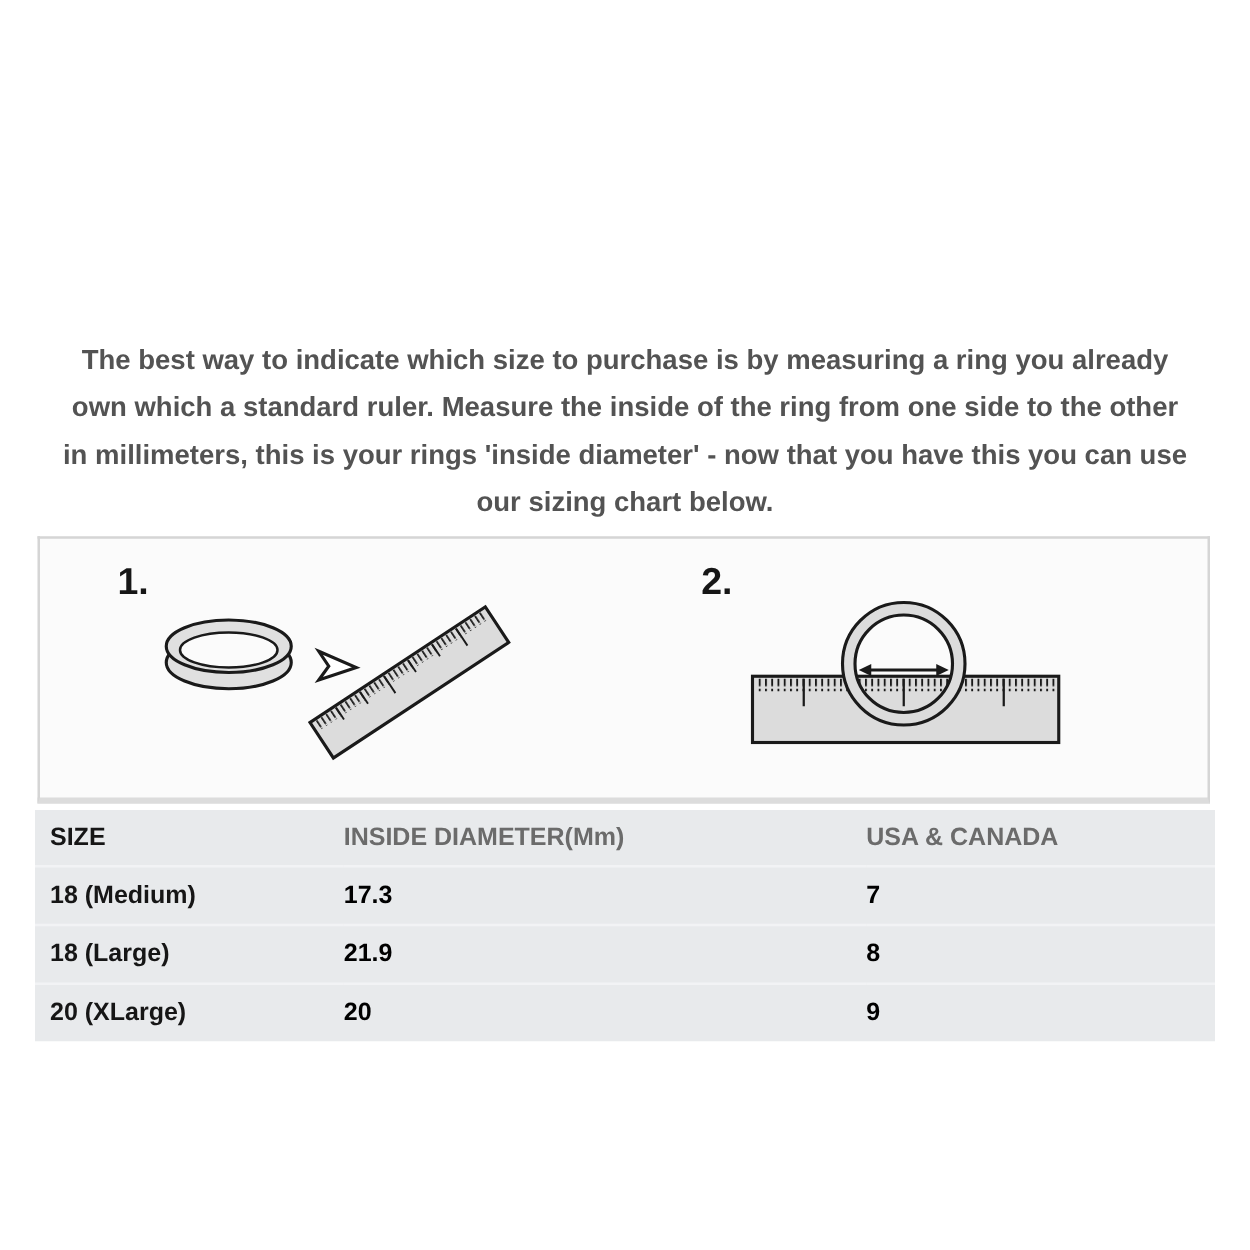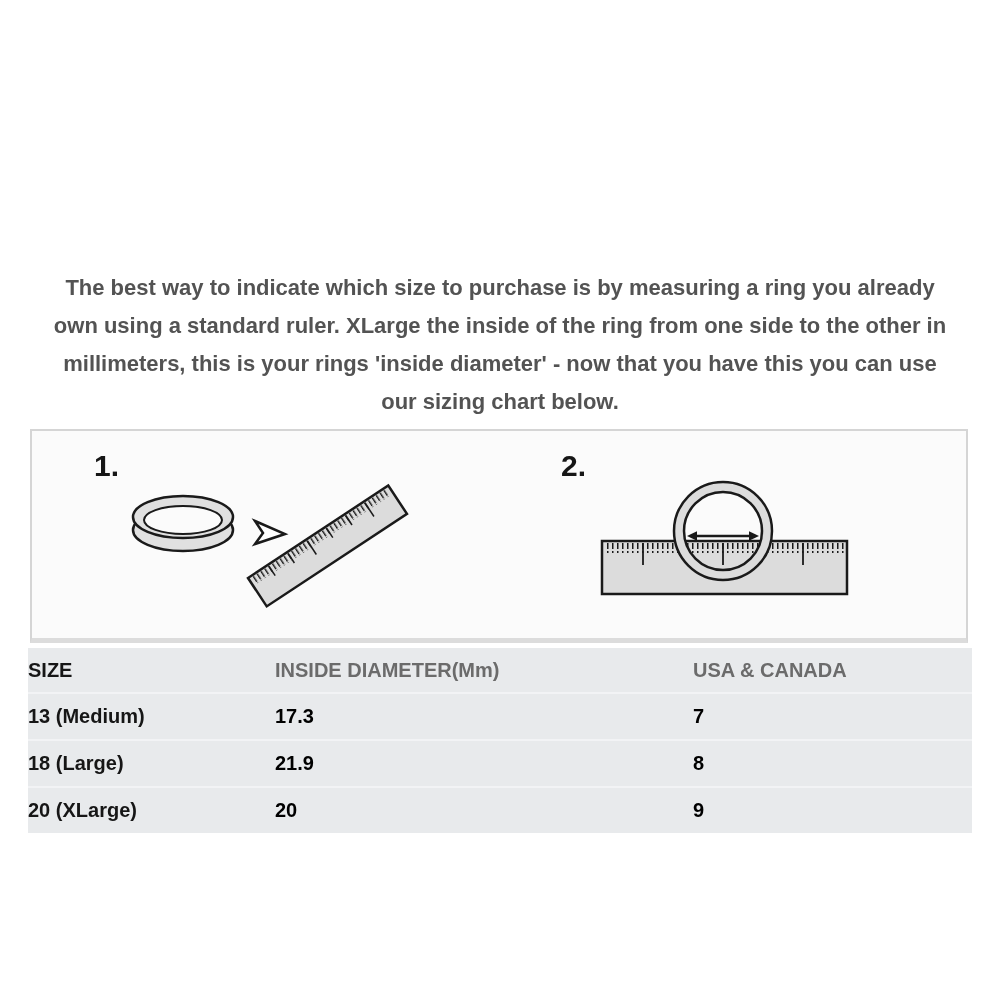--- a/index.html
+++ b/index.html
@@ -78,20 +78,21 @@
   table.size-table col.c3 { width: 279px; }
   table.size-table th, table.size-table td {
     height: 45px;
     padding: 0;
     text-align: left;
     vertical-align: middle;
     font-size: 20px;
     white-space: nowrap;
   }
   table.size-table th.first, table.size-table td.first {
+    padding-left: 12px;
     font-weight: 700;
     color: #161616;
   }
   table.size-table th {
     height: 44px;
     font-weight: 600;
     color: #6b6b6b;
   }
   table.size-table td {
     font-weight: 700;
@@ -101,21 +102,21 @@
   table.size-table tr + tr td {
     border-top: 2px solid #f2f3f5;
   }
 </style>
 </head>
 <body>
 
 <div id="stage">
 
 
-  <div class="page-desc">The best way to indicate which size to purchase is by measuring a ring you already own using a standard ruler. XLarge the inside of the ring from one side to the other in millimeters, this is your rings 'inside diameter' - now that you have this you can use our sizing chart below.</div>
+  <div class="page-desc">The best way to indicate which size to purchase is by measuring a ring you already own which a standard ruler. Measure the inside of the ring from one side to the other in millimeters, this is your rings 'inside diameter' - now that you have this you can use our sizing chart below.</div>
 
   <div class="illustration-box">
     <div class="step-label one">1.</div>
     <div class="step-label two">2.</div>
 
     <svg width="930" height="202" viewBox="0 0 930 202">
       <defs>
         <pattern id="ticksH" width="5" height="12" patternUnits="userSpaceOnUse">
           <rect x="0" y="0" width="1.5" height="10" fill="#1a1a1a"></rect>
         </pattern>
@@ -174,21 +175,21 @@
           <col class="c2">
           <col class="c3">
         </colgroup>
       <tbody>
           <tr>
         <th class="first">SIZE</th>
         <th>INSIDE DIAMETER(Mm)</th>
         <th>USA &amp; CANADA</th>
       </tr>
       <tr>
-        <td class="first">13 (Medium)</td>
+        <td class="first">18 (Medium)</td>
         <td>17.3</td>
         <td>7</td>
       </tr>
       <tr>
         <td class="first">18 (Large)</td>
         <td>21.9</td>
         <td>8</td>
       </tr>
       <tr>
         <td class="first">20 (XLarge)</td>

